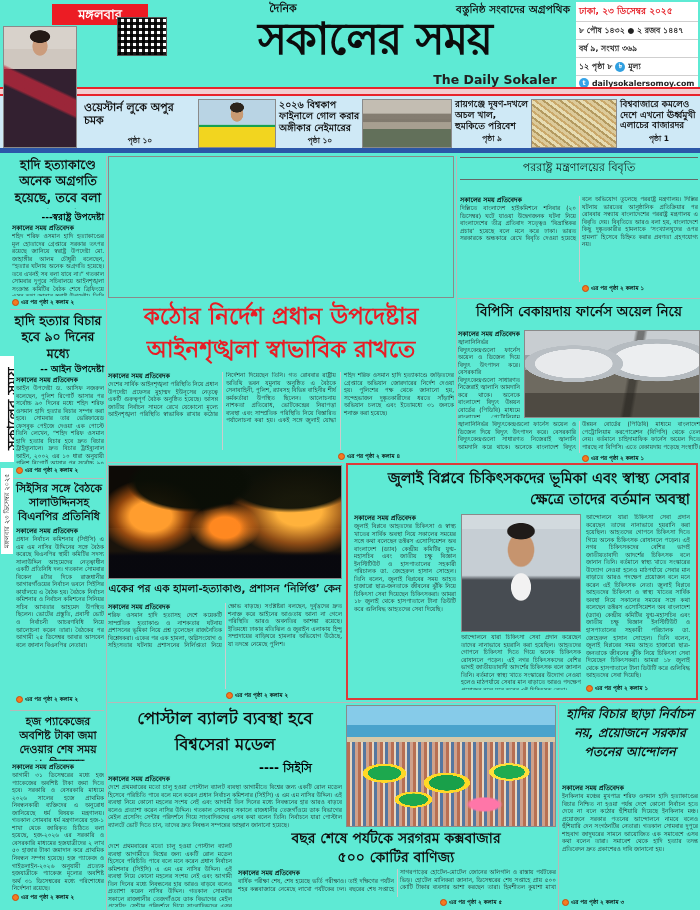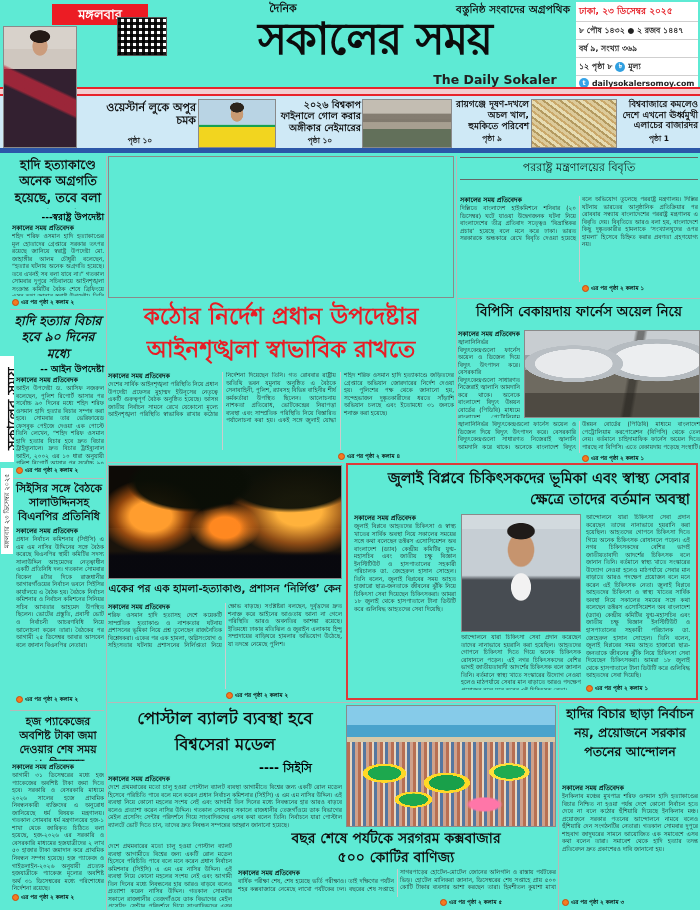--- a/index.html
+++ b/index.html
@@ -30,21 +30,21 @@
   .info-date{color:#e51d25;font-size:9px;}
   .info-flex{display:flex;align-items:center;gap:3px;}
   .circle-icon{display:inline-flex;align-items:center;justify-content:center;width:10px;height:10px;
                border-radius:50%;color:#fff;font-size:6.5px;font-weight:bold;flex:0 0 auto;}
   .taka{background:#2f9fe0;}
   .twitter{background:#35a3e8;}
   .facebook{background:#3b5998;}
   .rule-band{left:0;top:87px;width:700px;height:9px;background:#f3cdd0;
              border-top:2px solid #e8232b;border-bottom:2px solid #e8232b;}
   .teaser-strip{left:0;top:96px;width:700px;height:57px;background:#cfe9f6;border-bottom:5px solid #2b57a8;}
-  .teaser-title{font-weight:bold;font-size:9.5px;line-height:1.2;text-align:right;color:#0d0d0d;}
+  .teaser-title{font-weight:bold;font-size:9.5px;line-height:1.2;text-align:left;color:#0d0d0d;}
   .teaser-page{font-weight:bold;font-size:7.5px;text-align:center;margin-top:2px;color:#111;}
   .spine{writing-mode:vertical-rl;transform:rotate(180deg);text-align:center;overflow:hidden;}
   .red-hl{color:#e81d25;}
   .kicker{border-top:1px solid #666;border-bottom:1px solid #666;font-weight:normal;font-size:11px;
           text-align:center;padding:1px 0;overflow:hidden;white-space:nowrap;}
   .cols2{column-count:2;column-gap:6px;column-rule:1px solid #ccc;}
   .cols3{column-count:3;column-gap:8px;column-rule:1px solid #ccc;}
   .doctor-box{left:346px;top:463px;width:352px;height:237px;border:2px solid #dd3a3a;padding:3px 6px;}
   .doctor-cols{display:flex;gap:5px;margin-top:2px;}
 </style>
@@ -133,21 +133,21 @@
   <div class="abs body" style="left:12px;top:224px;width:92px;height:72px;">
     <span class="byline">সকালের সময় প্রতিবেদক</span>
     <span>শহিদ শরিফ ওসমান হাদি হত্যাকাণ্ডের মূল হোতাদের গ্রেপ্তারে সরকার তৎপর রয়েছে জানিয়ে স্বরাষ্ট্র উপদেষ্টা মো. জাহাঙ্গীর আলম চৌধুরী বলেছেন, “হত্যার ঘটনায় অনেক অগ্রগতি হয়েছে। তবে এখনই সব বলা যাবে না।” গতকাল সোমবার দুপুরে সচিবালয়ে আইনশৃঙ্খলা সংক্রান্ত কমিটির বৈঠক শেষে ব্রিফিংয়ে এসব কথা জানান স্বরাষ্ট্র উপদেষ্টা। তিনি বলেন, তদন্তে উল্লেখযোগ্য অগ্রগতি হয়েছে এবং জড়িতদের শনাক্ত করা হয়েছে।</span>
   </div>
   <div class="abs jump" style="left:12px;top:298px;width:92px;">
     <span class="dot"></span>
     <span>এর পর পৃষ্ঠা ২ কলাম ২</span>
   </div>
   <div class="hr" style="left:10px;top:309px;width:94px;"></div>
 
-  <div class="abs hl" style="left:12px;top:313px;width:92px;height:48px;font-size:12.5px;font-style:italic;">হাদি হত্যার বিচার হবে ৯০ দিনের মধ্যে</div>
+  <div class="abs hl" style="left:12px;top:313px;width:92px;height:48px;font-size:12.5px;">হাদি হত্যার বিচার হবে ৯০ দিনের মধ্যে</div>
   <div class="abs attr" style="left:12px;top:362px;width:92px;font-size:9px;">-- আইন উপদেষ্টা</div>
   <div class="abs body" style="left:16px;top:376px;width:88px;height:88px;">
     <span class="byline">সকালের সময় প্রতিবেদক</span>
     <span>আইন উপদেষ্টা ড. আসিফ নজরুল বলেছেন, পুলিশ রিপোর্ট আসার পর সর্বোচ্চ ৯০ দিনের মধ্যে শহিদ শরিফ ওসমান হাদি হত্যার বিচার সম্পন্ন করা হবে। সোমবার তার ভেরিফায়েড ফেসবুক পেইজে দেওয়া এক পোস্টে তিনি লেখেন, “শহিদ শরিফ ওসমান হাদি হত্যার বিচার হবে দ্রুত বিচার ট্রাইব্যুনালে। দ্রুত বিচার ট্রাইব্যুনাল আইন, ২০০২ এর ১০ ধারা অনুযায়ী পুলিশ রিপোর্ট আসার পর সর্বোচ্চ ৯০ দিনের মধ্যে বিচার সম্পন্ন করা হবে।” এদিকে এফবিআই এবং অন্যান্য সংস্থাকে তদন্তে যুক্ত করার কথাও জানান তিনি।</span>
   </div>
   <div class="abs jump" style="left:16px;top:466px;width:88px;">
     <span class="dot"></span>
     <span>এর পর পৃষ্ঠা ২ কলাম ২</span>
   </div>
   <div class="hr" style="left:10px;top:478px;width:94px;"></div>
@@ -294,21 +294,21 @@
   <div class="abs hl" style="left:236px;top:848px;width:320px;height:19px;font-size:14px;">৫০০ কোটির বাণিজ্য</div>
   <div class="abs body cols2" style="left:238px;top:869px;width:318px;height:28px;">
     <span class="byline">সকালের সময় প্রতিবেদক</span>
     <span>বার্ষিক পরীক্ষা শেষ, শেষ হয়েছে ভর্তি পরীক্ষাও। তাই দক্ষিণের পর্যটন শহর কক্সবাজারে নেমেছে লাখো পর্যটকের ঢল। বছরের শেষ সপ্তাহে সাগরপাড়ের হোটেল-মোটেল জোনের অলিগলি ও রাস্তায় পর্যটকের ভিড়। হোটেল মালিকরা জানান, ডিসেম্বরের শেষ সপ্তাহে প্রায় ৫০০ কোটি টাকার ব্যবসার আশা করছেন তারা। হিমশীতল কুয়াশা মাখা হাওয়ায় সূর্যাস্ত দেখতে লোকারণ্য সৈকতের দেলপাড়া জোনসহ প্রতিটি পয়েন্ট।</span>
   </div>
   <div class="abs jump" style="left:440px;top:898px;width:116px;">
     <span class="dot"></span>
     <span>এর পর পৃষ্ঠা ২ কলাম ৫</span>
   </div>
 
-  <div class="abs hl" style="left:560px;top:705px;width:140px;height:76px;font-size:12.5px;line-height:1.5;">হাদির বিচার ছাড়া নির্বাচন নয়, প্রয়োজনে সরকার পতনের আন্দোলন</div>
+  <div class="abs hl" style="left:560px;top:705px;width:140px;height:76px;font-size:12.5px;line-height:1.5;font-style:italic;">হাদির বিচার ছাড়া নির্বাচন নয়, প্রয়োজনে সরকার পতনের আন্দোলন</div>
   <div class="abs body" style="left:562px;top:784px;width:136px;height:112px;">
     <span class="byline">সকালের সময় প্রতিবেদক</span>
     <span>ইনকিলাব মঞ্চের মুখপাত্র শরিফ ওসমান হাদি হত্যাকাণ্ডের বিচার নিশ্চিত না হওয়া পর্যন্ত দেশে কোনো নির্বাচন হতে দেবে না বলে কঠোর হুঁশিয়ারি দিয়েছে ইনকিলাব মঞ্চ। প্রয়োজনে সরকার পতনের আন্দোলনে নামবে বলেও হুঁশিয়ারি দেন সংগঠনটির নেতারা। গতকাল সোমবার দুপুরে শাহবাগ জাদুঘরের সামনে আয়োজিত এক সমাবেশে এসব কথা বলেন তারা। সমাবেশ থেকে হাদি হত্যার তদন্ত প্রতিবেদন দ্রুত প্রকাশেরও দাবি জানানো হয়।</span>
   </div>
   <div class="abs jump" style="left:562px;top:898px;width:136px;">
     <span class="dot"></span>
     <span>এর পর পৃষ্ঠা ২ কলাম ৩</span>
   </div>
 
 </div>

